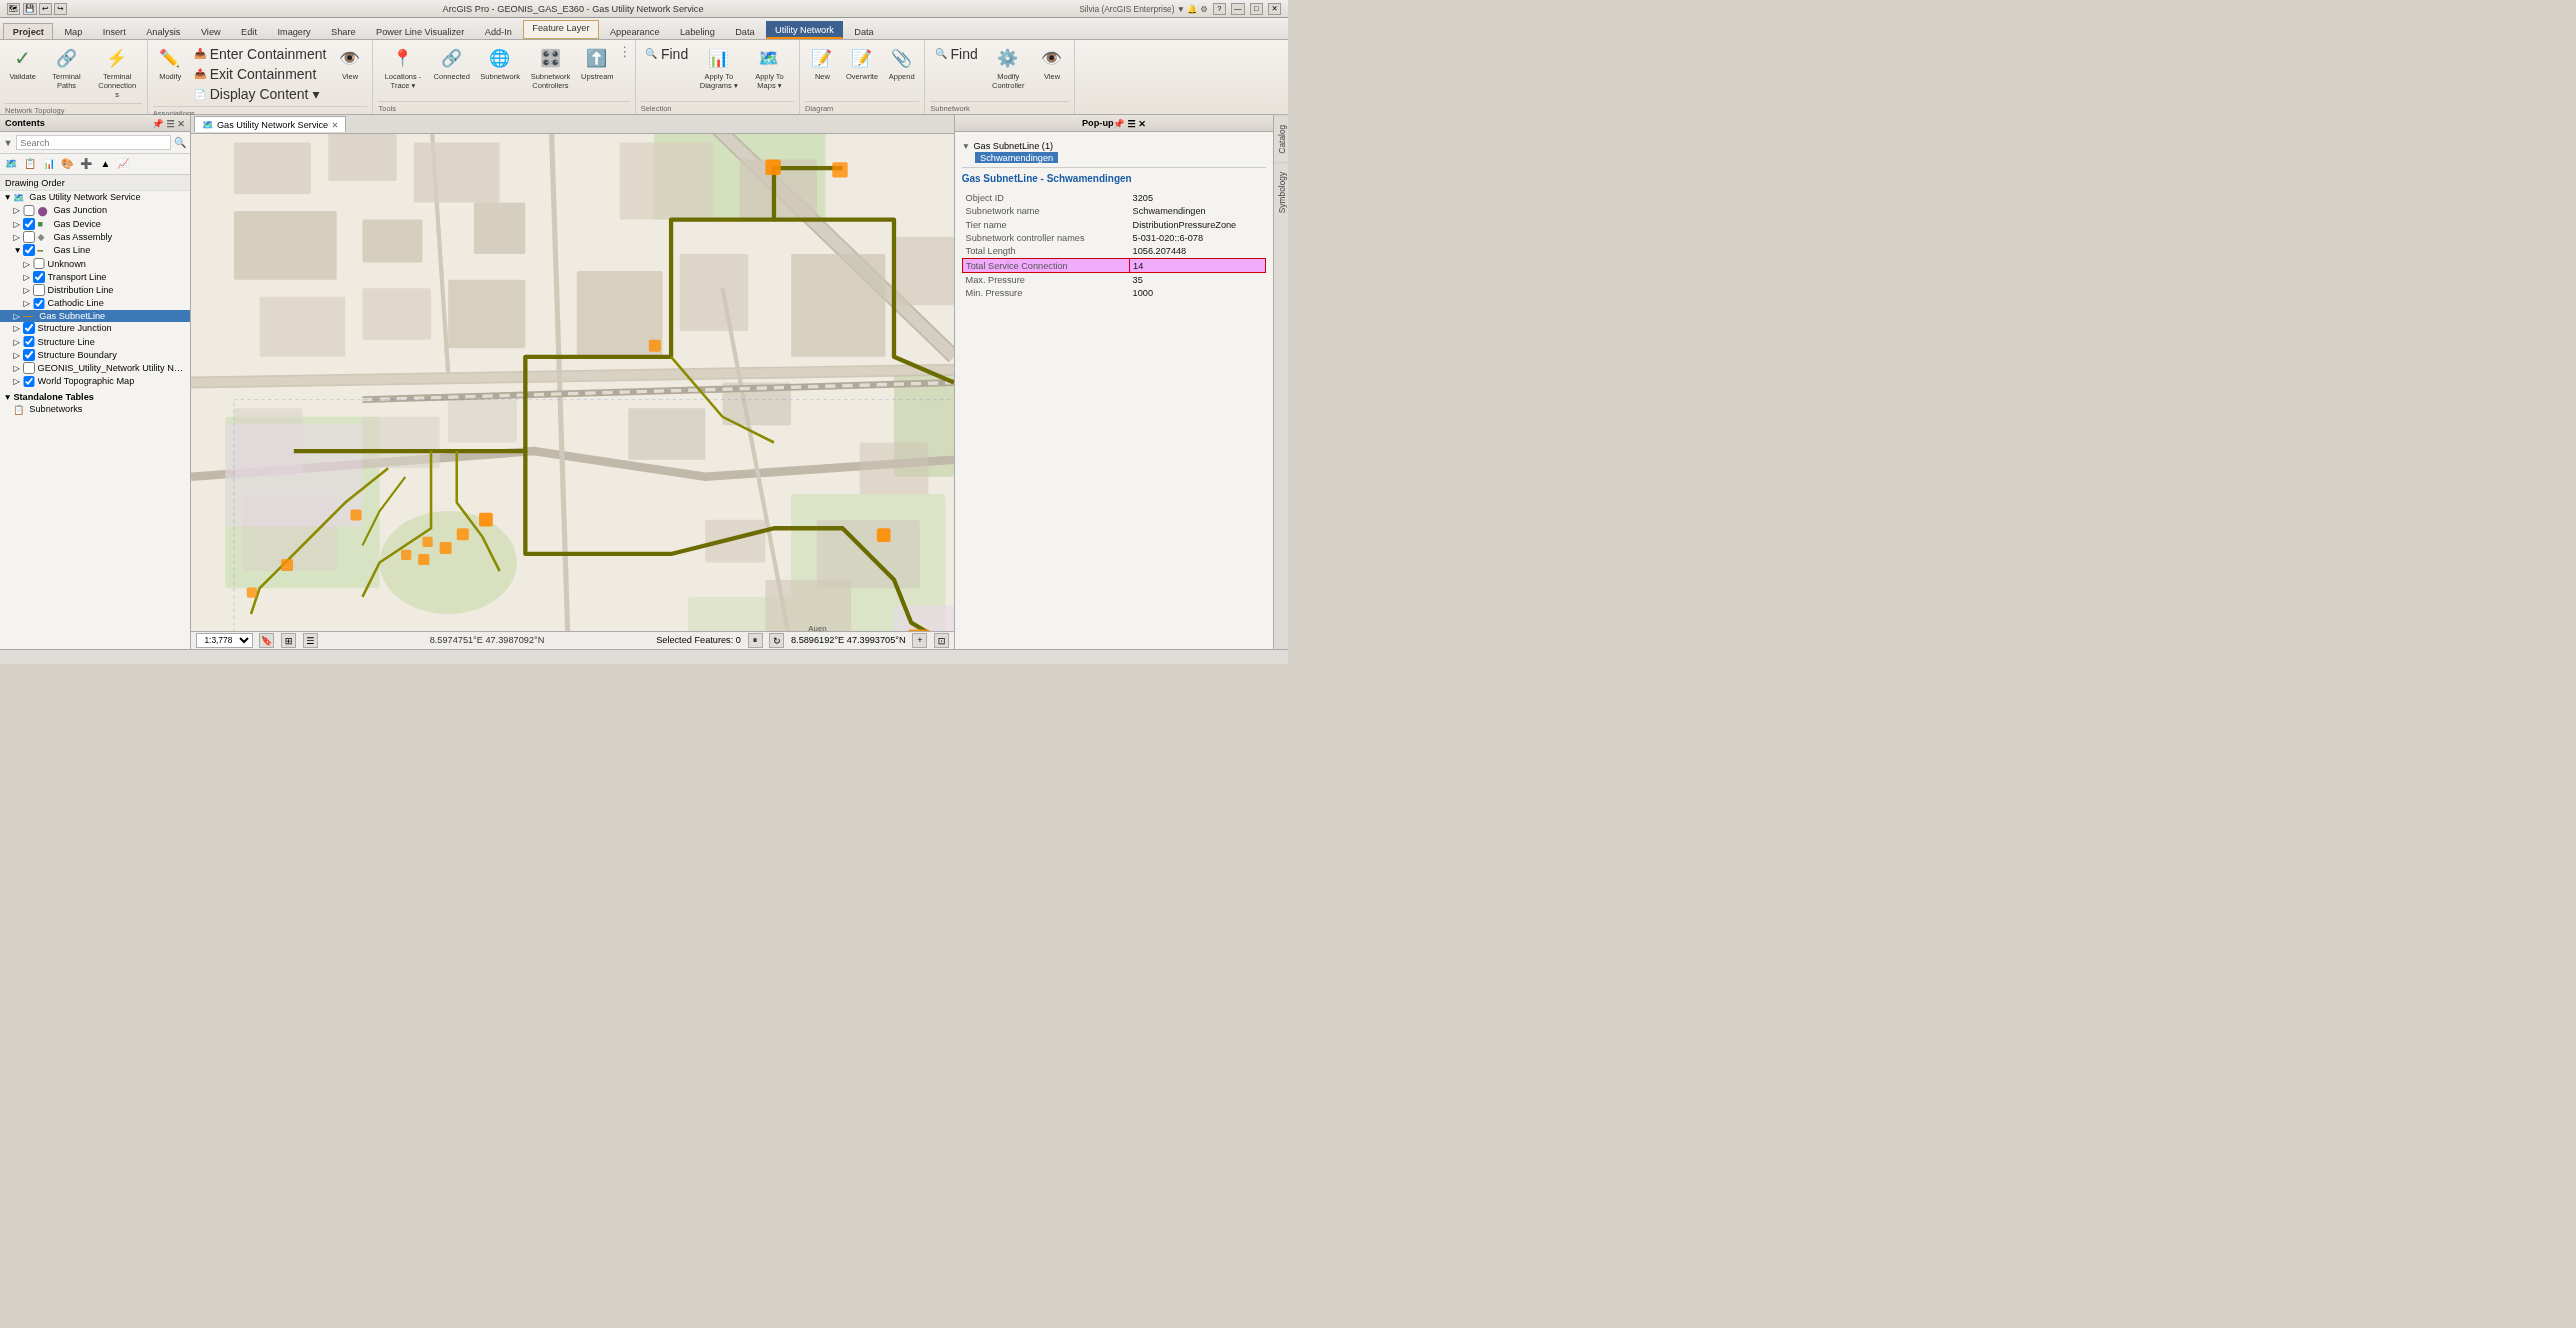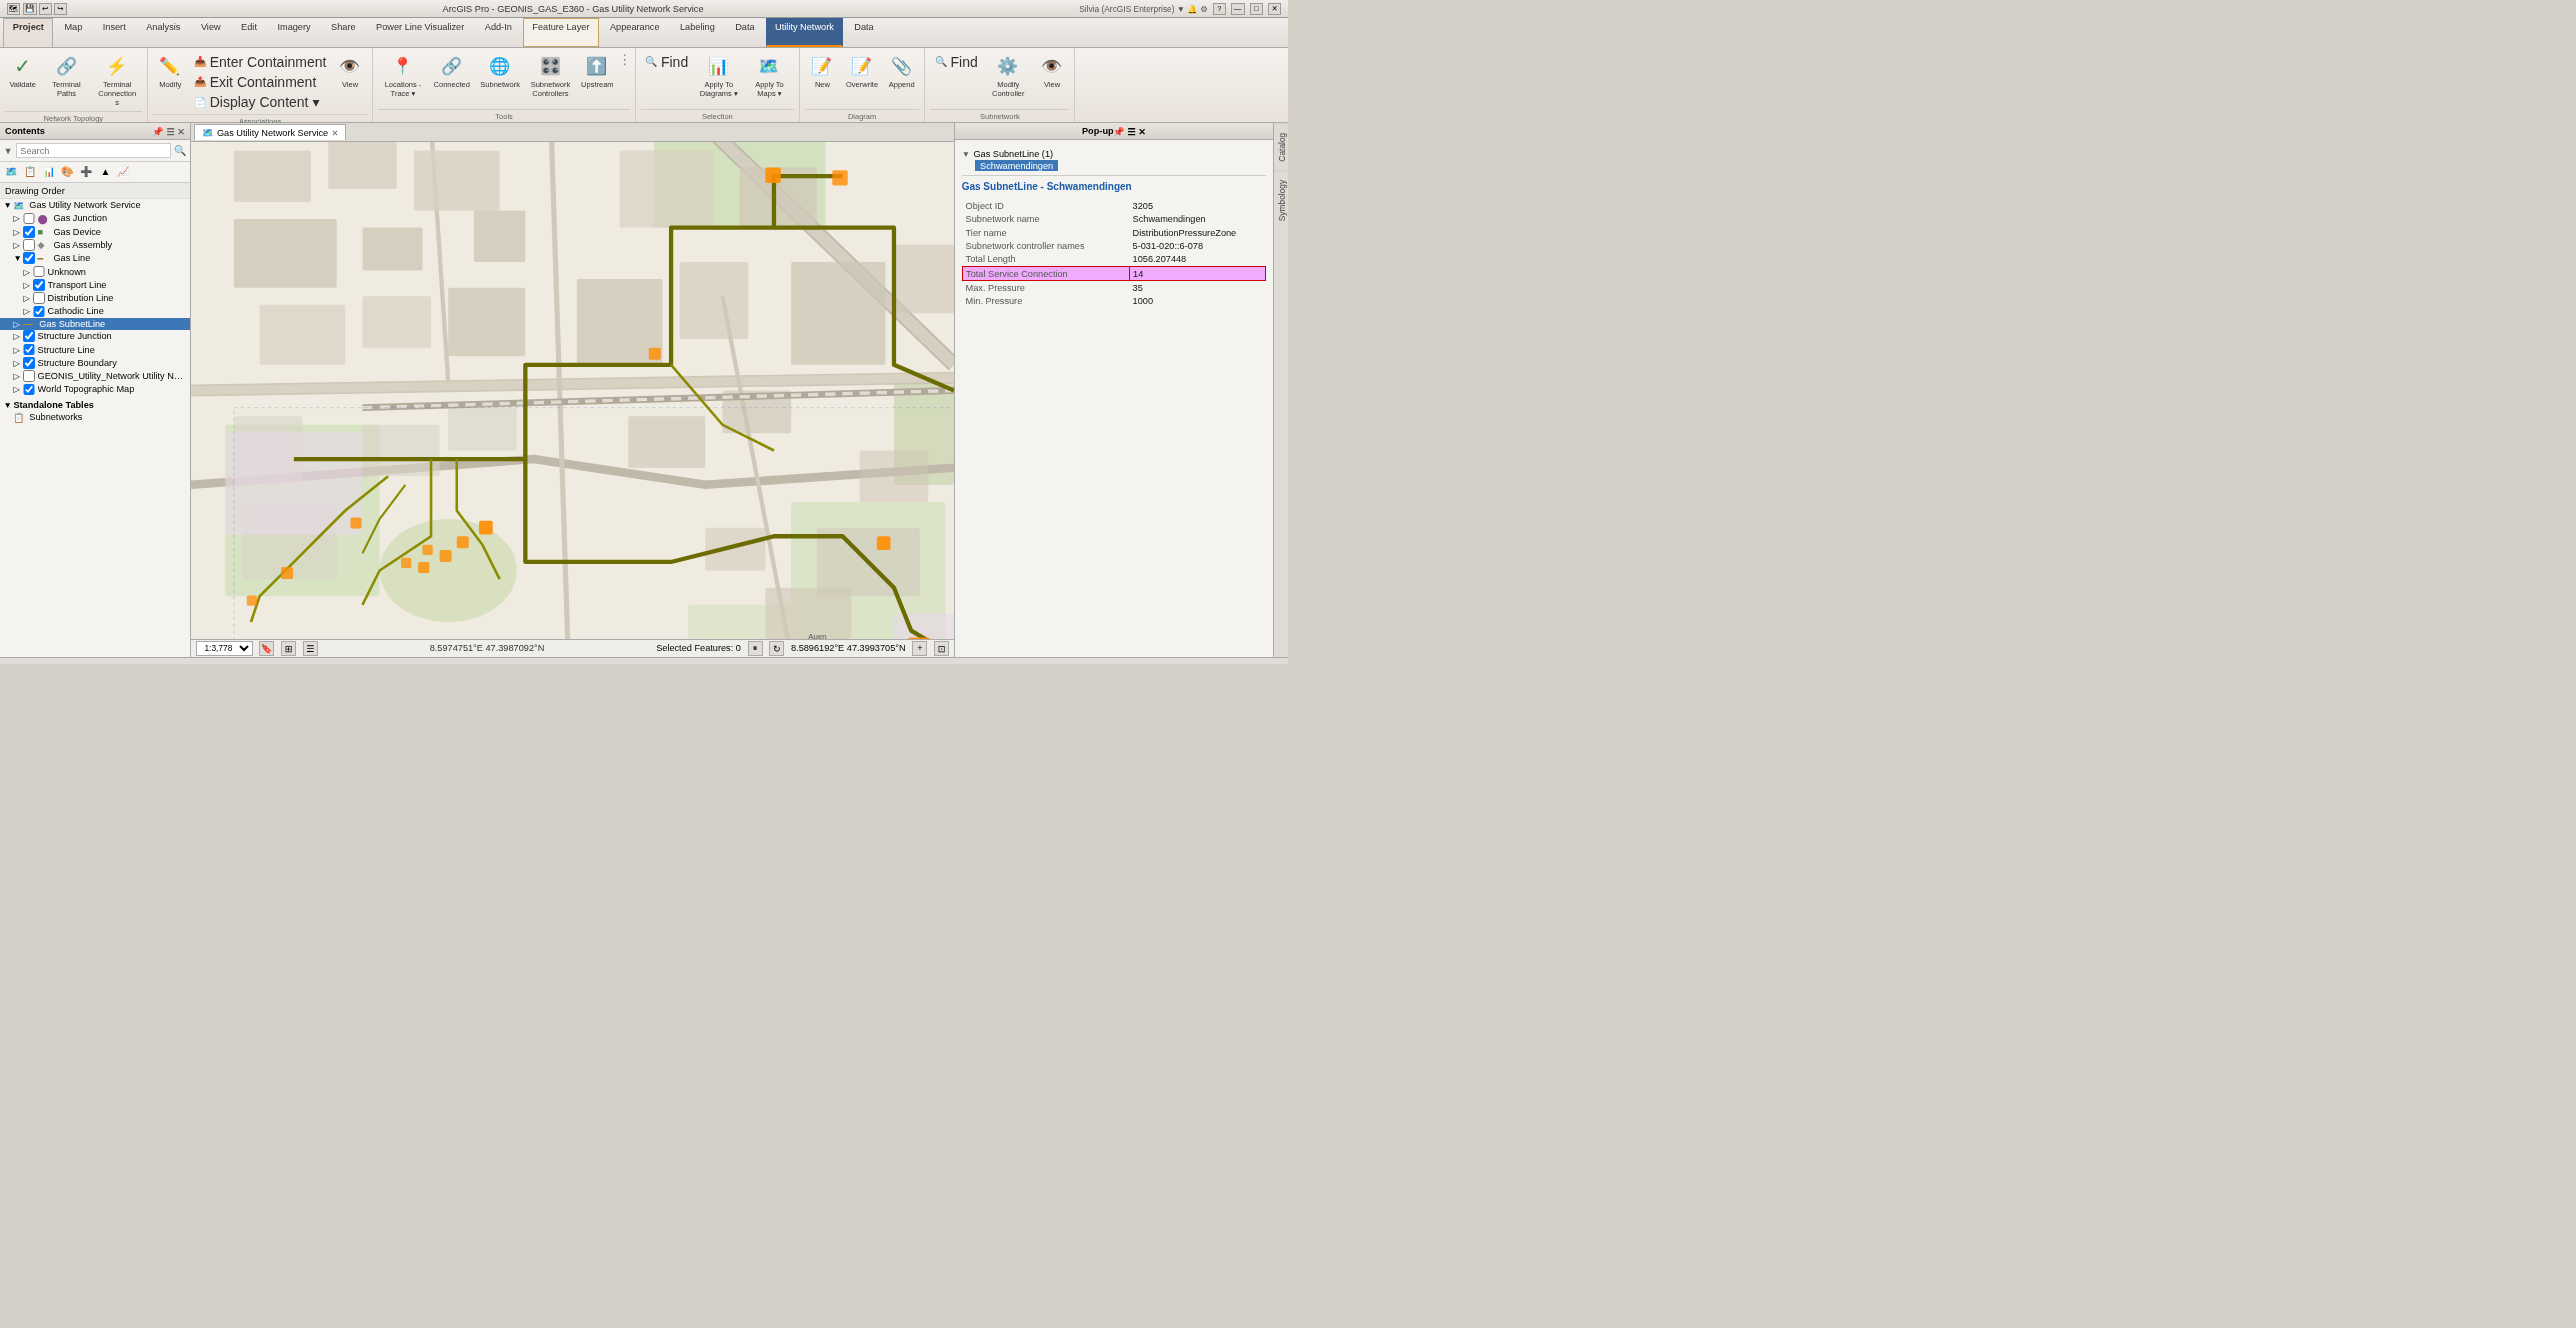--- a/index.html
+++ b/index.html
@@ -13,23 +13,24 @@
       align-items: center;
       justify-content: space-between;
       padding: 0 6.7px;
       border-bottom: 0.8px solid #999;
     }
     .titlebar-title { font-size: 9.2px; color: #333; flex: 1; text-align: center; }
     .titlebar-btn { width: 13.4px; height: 11.7px; background: #dedad4; border: 0.8px solid #999; font-size: 7.5px; display: flex; align-items: center; justify-content: center; cursor: pointer; }
 
     
     .ribbon-tabs {
-      height: 30px;
+      height: 22px;
       background: linear-gradient(to bottom, #f0eeec, #e2ddd8);
       display: flex;
+      align-items: flex-end;
       border-bottom: 0.8px solid #aaa;
       padding-left: 3.4px;
     }
     .ribbon-tab {
       padding: 2.5px 8.4px;
       font-size: 9.2px;
       color: #333;
       cursor: pointer;
       border: 0.8px solid transparent;
       border-bottom: none;
@@ -68,21 +69,20 @@
       padding: 3.4px 5px 1.7px;
       min-width: fit-content;
     }
     .ribbon-group-content {
       display: flex;
       align-items: flex-start;
       flex: 1;
       gap: 1.7px;
     }
     .ribbon-group-label {
-      text-align: center;
       color: #666;
       font-size: 7.5px;
       padding-top: 1.7px;
       border-top: 0.8px solid #ccc;
       margin-top: 1.7px;
     }
     .ribbon-btn {
       display: flex;
       flex-direction: column;
       align-items: center;

